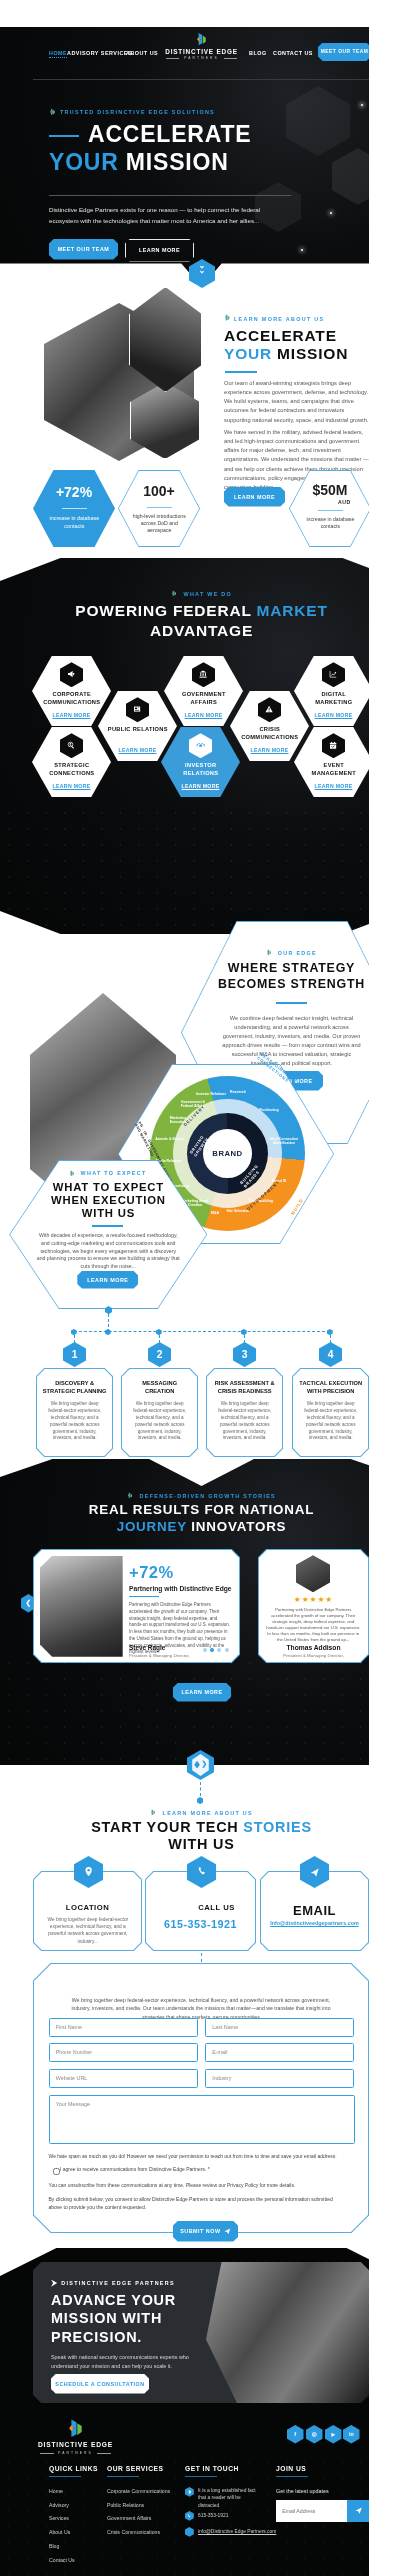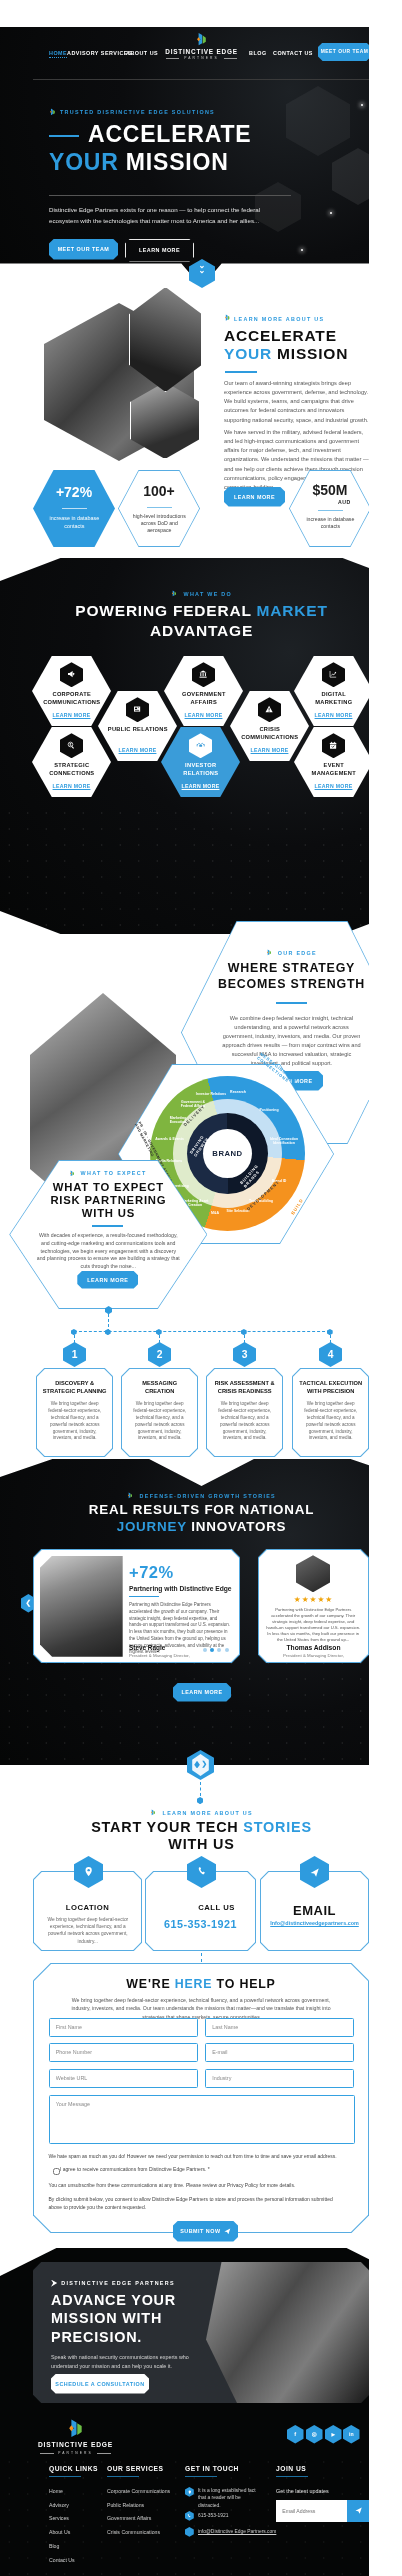--- a/index.html
+++ b/index.html
@@ -298,21 +298,21 @@
     <div class="hin"></div>
     <div class="abs ctr" style="left:47px;top:8.2px;width:103px;">
       <svg width="6.2" height="6.7" viewBox="0 0 26 28" style="vertical-align:-1px;">
           <polygon points="7,2 14,6 14,22 7,26 7,16 11,14 7,12" fill="#2E9BDE"></polygon>
           <polygon points="15,7 21,11 21,19 15,23" fill="#6CBE45"></polygon>
           <polygon points="7,10 10,14 7,18 4,14" fill="#F5921E"></polygon>
         </svg>
       <span class="ey" style="margin-left:3.1px;">WHAT TO EXPECT</span>
     </div>
     <div class="abs ctr h-big" style="left:21.6px;top:20.6px;width:155px;font-size:11.3px;">WHAT TO EXPECT</div>
-    <div class="abs ctr h-big" style="left:21.6px;top:34px;width:155px;font-size:11.3px;">RISK PARTNERING</div>
+    <div class="abs ctr h-big" style="left:21.6px;top:34px;width:155px;font-size:11.3px;">WHEN EXECUTION</div>
     <div class="abs ctr h-big" style="left:21.6px;top:47px;width:155px;font-size:11.3px;">WITH US</div>
     <div class="abs" style="left:83px;top:65px;width:31px;height:1.5px;background:#2E9BDE;"></div>
     <div class="abs ctr body-txt" style="left:27px;top:72px;width:144px;font-size:5.2px;line-height:1.5;">With decades of experience, a results-focused methodology, and cutting-edge marketing and communications tools and technologies, we begin every engagement with a discovery and planning process to ensure we are building a strategy that cuts through the noise...</div>
     <div class="abs btn" style="left:68px;top:111px;width:61px;height:17.5px;">LEARN MORE</div>
   </div>
 
   <div class="abs node" style="left:105px;top:1279px;width:7.2px;height:8.2px;"></div>
   <div class="abs dash-v" style="left:108px;top:1287px;height:17.5px;"></div>
   <div class="abs dash-h" style="left:74px;top:1304px;width:256px;"></div>
   <div class="abs node" style="left:71px;top:1302px;width:5.7px;height:6.2px;"></div>
@@ -448,23 +448,20 @@
   <div class="abs hexV" style="left:300px;top:1829px;width:29px;height:32px;background:#2E9BDE;z-index:3;">
     <svg style="position:absolute;left:9.8px;top:12px;" width="9.3" height="9.3" viewBox="0 0 16 16">
         <polygon points="1,8.5 15,1 10.5,15 7.2,9.6" fill="#fff"></polygon>
       </svg>
   </div>
 
   <div class="abs dash-v" style="left:201px;top:1926px;height:9.3px;"></div>
 
   <div class="abs oct28" style="left:33px;top:1936px;width:336px;height:270px;background:#57ACE2;">
     <div class="hin"></div>
-    <div class="abs ctr" style="left:0;top:14.4px;width:336px;font-size:12.4px;font-weight:800;letter-spacing:0.8px;">
-      <span style="color:#0f0f0f;">WE'RE </span><span class="acc">HERE</span><span style="color:#0f0f0f;"> TO HELP</span>
-    </div>
     <div class="abs ctr" style="left:32px;top:33px;width:272px;font-size:5.2px;color:#555;line-height:1.6;">We bring together deep federal-sector experience, technical fluency, and a powerful network across government, industry, investors, and media. Our team understands the missions that matter—and we translate that insight into strategies that shape markets, secure opportunities</div>
     <input class="abs finp" style="left: 15.5px; top: 55px; width: 149px; height: 18.5px;" placeholder="First Name">
     <input class="abs finp" style="left: 172px; top: 55px; width: 149px; height: 18.5px;" placeholder="Last Name">
     <input class="abs finp" style="left: 15.5px; top: 80px; width: 149px; height: 18.5px;" placeholder="Phone Number">
     <input class="abs finp" style="left: 172px; top: 80px; width: 149px; height: 18.5px;" placeholder="E-mail">
     <input class="abs finp" style="left: 15.5px; top: 106px; width: 149px; height: 18.5px;" placeholder="Website URL">
     <input class="abs finp" style="left: 172px; top: 106px; width: 149px; height: 18.5px;" placeholder="Industry">
     <textarea class="abs finp" style="left: 15.5px; top: 132px; width: 306px; height: 49px;" placeholder="Your Message"></textarea>
     <div class="abs" style="left:15.5px;top:190px;width:289px;font-size:5px;color:#444;">We hate spam as much as you do! However we need your permission to reach out from time to time and save your email address.</div>
     <input type="checkbox" class="abs" style="left: 15.5px; top: 202px; width: 7.2px; height: 7.2px; border: 0.5px solid rgb(153, 153, 153);">

